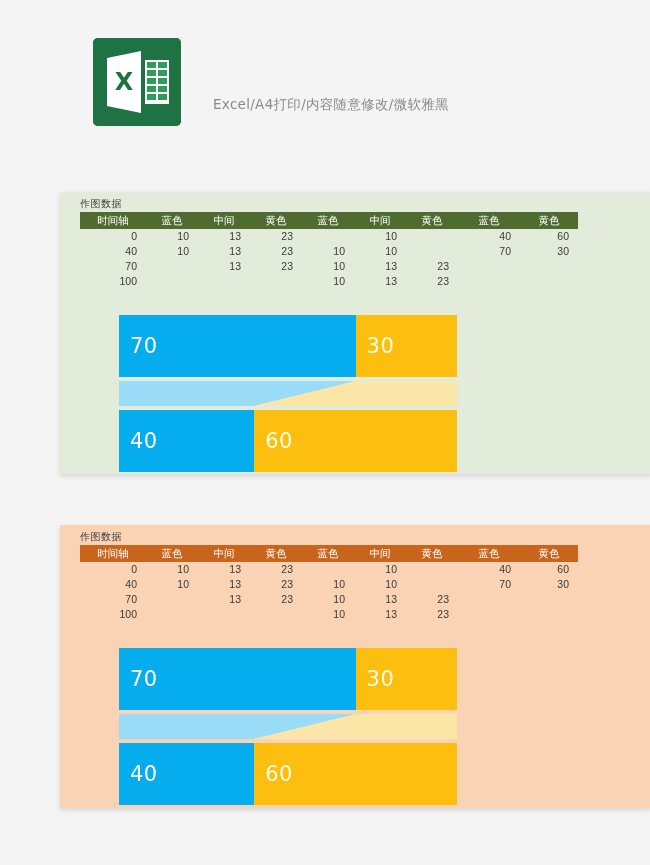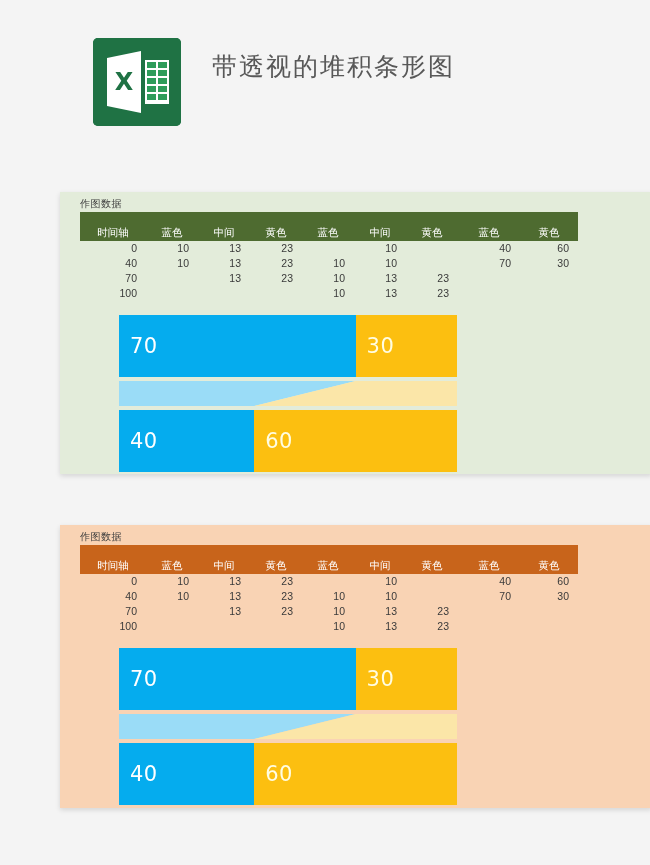--- a/index.html
+++ b/index.html
@@ -44,21 +44,21 @@
   }
 
   
   .data-table{
     position:absolute;left:20px;top:20px;width:498px;
     border-collapse:collapse;table-layout:fixed;
   }
   .data-table th{
     font-size:10.5px;font-weight:normal;color:#ffffff;
     font-family:"DejaVu Sans",sans-serif;
-    text-align:center;padding:14px 0 3px 0;line-height:12px;
+    text-align:center;padding:2px 0 3px 0;line-height:12px;
   }
   .data-table td{
     font-size:10.5px;color:#3a3a3a;
     font-family:"Liberation Sans",sans-serif;
     text-align:right;padding:1px 9px 1px 0;line-height:12.5px;
     height:13px;
   }
   .panel-green .data-table thead tr{background:#4e6b30;}
   .panel-orange .data-table thead tr{background:#c8641b;}
 
@@ -97,21 +97,21 @@
           <rect x="65" y="32" width="9" height="6"></rect>
         <rect x="54" y="40" width="9" height="6"></rect>
           <rect x="65" y="40" width="9" height="6"></rect>
         <rect x="54" y="48" width="9" height="6"></rect>
           <rect x="65" y="48" width="9" height="6"></rect>
         <rect x="54" y="56" width="9" height="6"></rect>
           <rect x="65" y="56" width="9" height="6"></rect>
       </g>
     </svg>
   </div>
-  <div class="title">带透视的堆积条形图</div>
+  <div class="subtitle">Excel/A4打印/内容随意修改/微软雅黑</div>
 </div>
 
 <div class="panel panel-green">
   <div class="panel-caption">作图数据</div>
   <table class="data-table">
     <thead>
         <tr>
           <th style="width: 66px;">时间轴</th>
           <th style="width: 52px;">蓝色</th>
           <th style="width: 52px;">中间</th>

